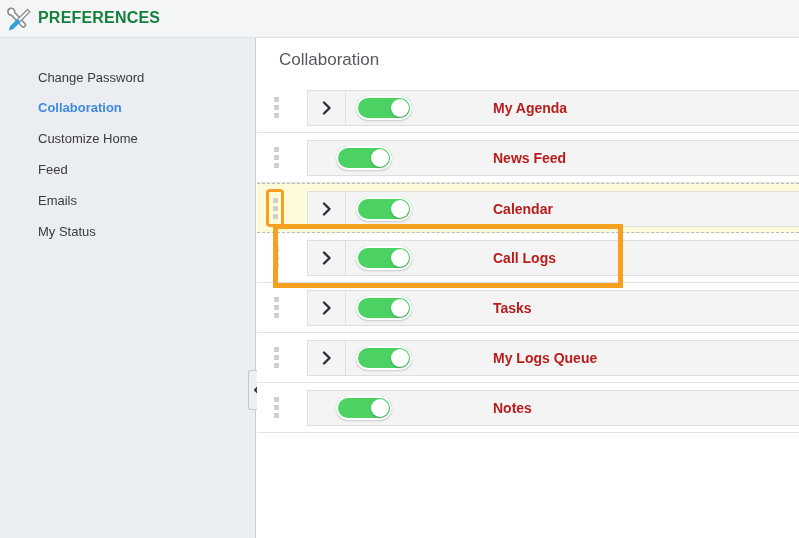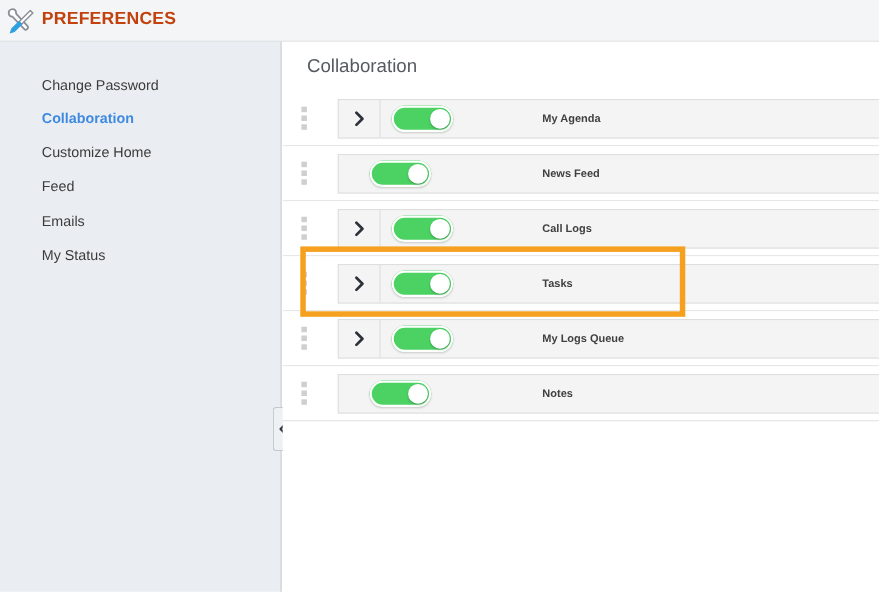--- a/index.html
+++ b/index.html
@@ -28,21 +28,21 @@
   #tools-icon {
     position: absolute;
     left: 4px; top: 4px;
     width: 30px; height: 30px;
   }
   #header-title {
     position: absolute;
     left: 38px; top: 9px;
     font-size: 16px;
     font-weight: bold;
-    color: #c2410c;
+    color: #15803d;
     letter-spacing: 0.2px;
   }
 
   
   #sidebar {
     position: absolute;
     left: 0; top: 38px;
     width: 256px;
     height: 500px;
     background: #eaeef2;
@@ -190,23 +190,23 @@
     box-shadow: 0 1px 2px rgba(0,0,0,0.25);
   }
   .toggle.with-chev { left: 48px; }
   .toggle.no-chev { left: 28px; }
 
   .row-label {
     position: absolute;
     left: 185px;
     top: 50%;
     transform: translateY(-50%);
-    font-size: 10px;
+    font-size: 14px;
     font-weight: bold;
-    color: #404040;
+    color: #b91c1c;
     white-space: nowrap;
   }
 
   
   #annotation-box {
     position: absolute;
     left: 273px;
     top: 224px;
     width: 350px;
     height: 64px;
@@ -282,20 +282,40 @@
           <span class="dot"></span>
           <span class="dot"></span>
         </div>
         <div class="row-box">
           <div class="toggle no-chev">
             <span class="knob"></span>
           </div>
           <div class="row-label">News Feed</div>
         </div>
       </div>
+      <div class="pref-row highlight">
+        <div class="drag-handle outlined">
+          <span class="dot"></span>
+          <span class="dot"></span>
+          <span class="dot"></span>
+        </div>
+        <div class="row-box">
+          <div class="chev-cell">
+            <span>
+              <svg width="10" height="14" viewBox="0 0 10 14">
+                <path d="M2 1.5 L7.5 7 L2 12.5" fill="none" stroke="#2c313a" stroke-width="2.4" stroke-linecap="round" stroke-linejoin="round"></path>
+              </svg>
+            </span>
+          </div>
+          <div class="toggle with-chev">
+            <span class="knob"></span>
+          </div>
+          <div class="row-label">Calendar</div>
+        </div>
+      </div>
       <div class="pref-row">
         <div class="drag-handle">
           <span class="dot"></span>
           <span class="dot"></span>
           <span class="dot"></span>
         </div>
         <div class="row-box">
           <div class="chev-cell">
             <span>
               <svg width="10" height="14" viewBox="0 0 10 14">

